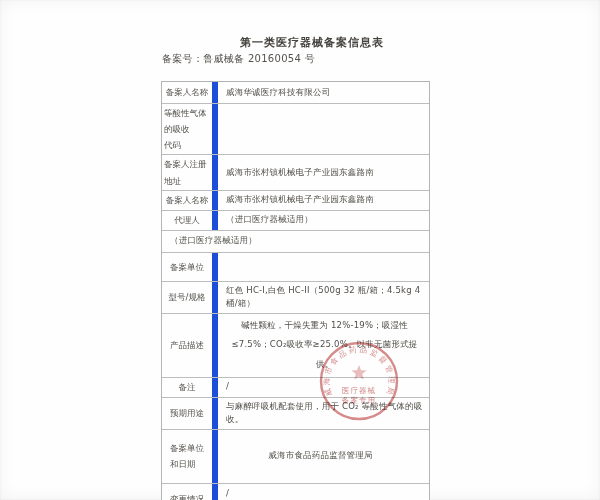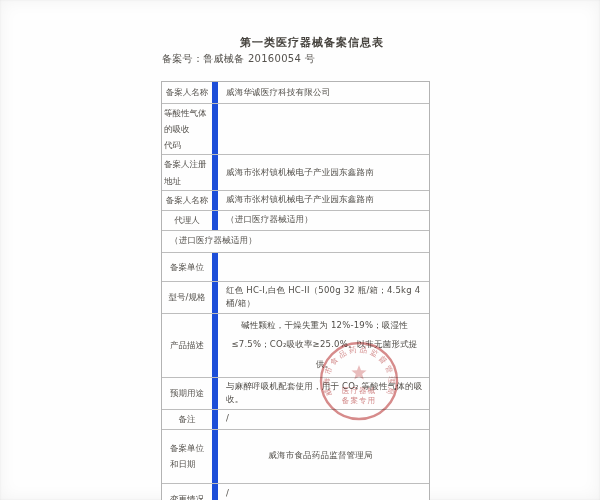--- a/index.html
+++ b/index.html
@@ -125,28 +125,28 @@
     <div class="trow r7">
       <div class="cell label">型号/规格</div>
       <div class="cell value">红色 HC-I,白色 HC-II（500g  32 瓶/箱；4.5kg  4 桶/箱）</div>
     </div>
 
     <div class="trow r8">
       <div class="cell label">产品描述</div>
       <div class="cell value lh-wide">碱性颗粒，干燥失重为 12%-19%；吸湿性≤7.5%；CO₂吸收率≥25.0%。以非无菌形式提供。</div>
     </div>
 
+    <div class="trow r10">
+      <div class="cell label">备注</div>
+      <div class="cell value">/</div>
+    </div>
+
     <div class="trow r9">
       <div class="cell label">预期用途</div>
       <div class="cell value">与麻醉呼吸机配套使用，用于 CO₂ 等酸性气体的吸收。</div>
-    </div>
-
-    <div class="trow r10">
-      <div class="cell label">备注</div>
-      <div class="cell value">/</div>
     </div>
 
     <div class="trow r11">
       <div class="cell label">备案单位
 和日期</div>
       <div class="cell value value-col">
         <span>威海市食品药品监督管理局</span>
       </div>
     </div>
 

